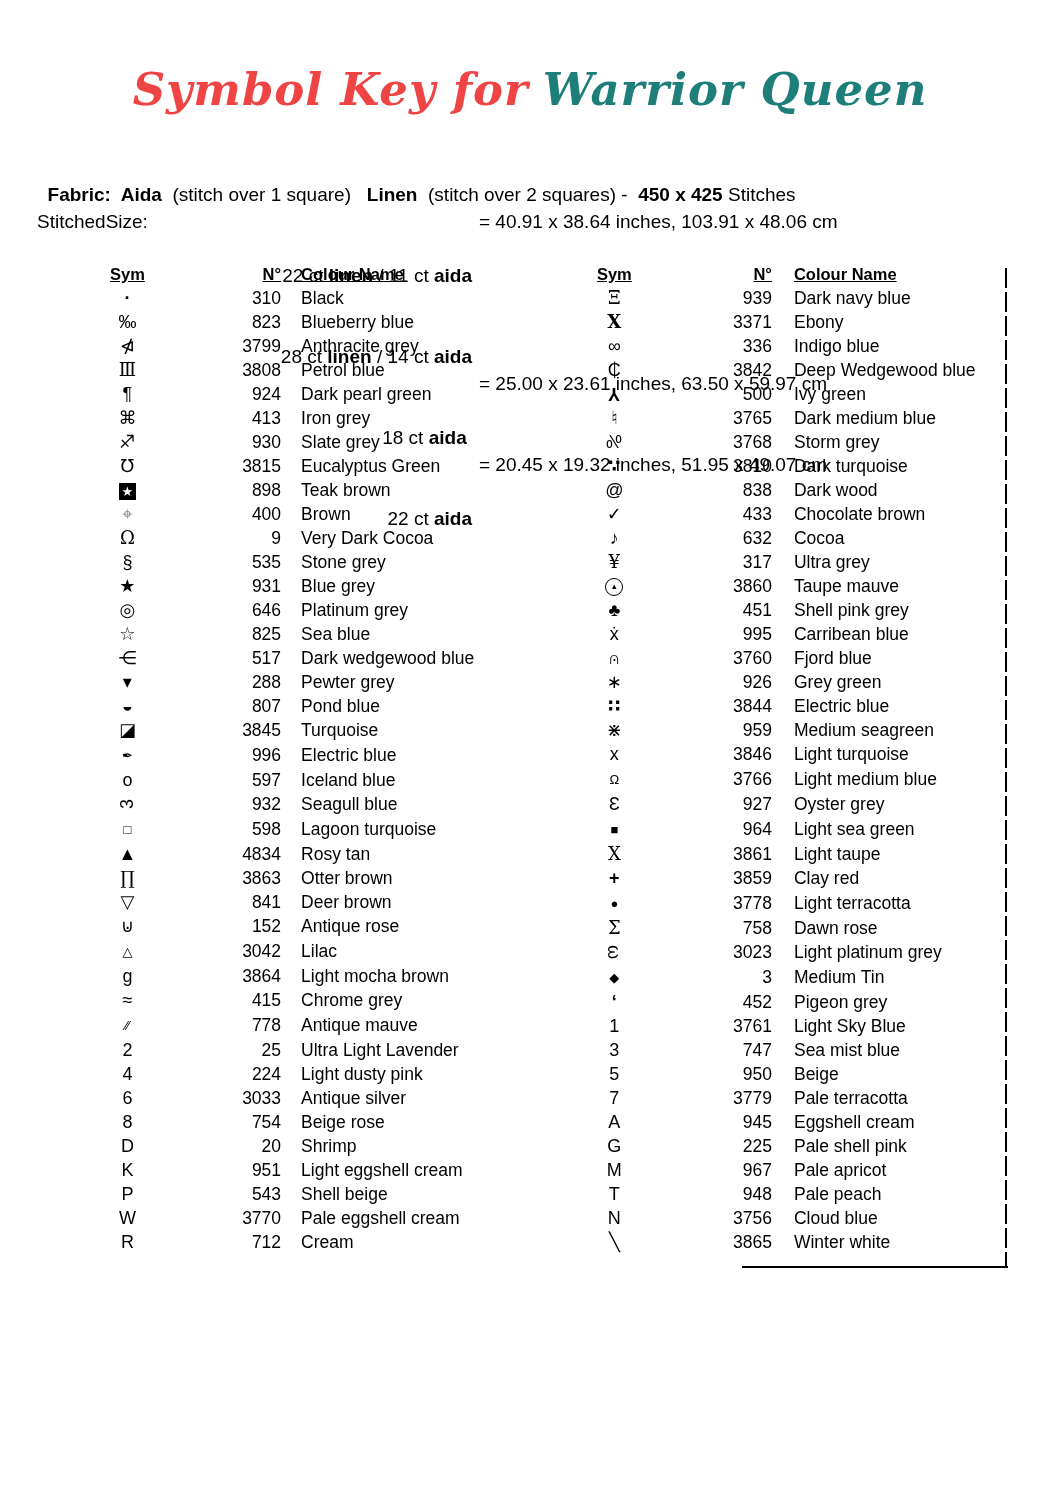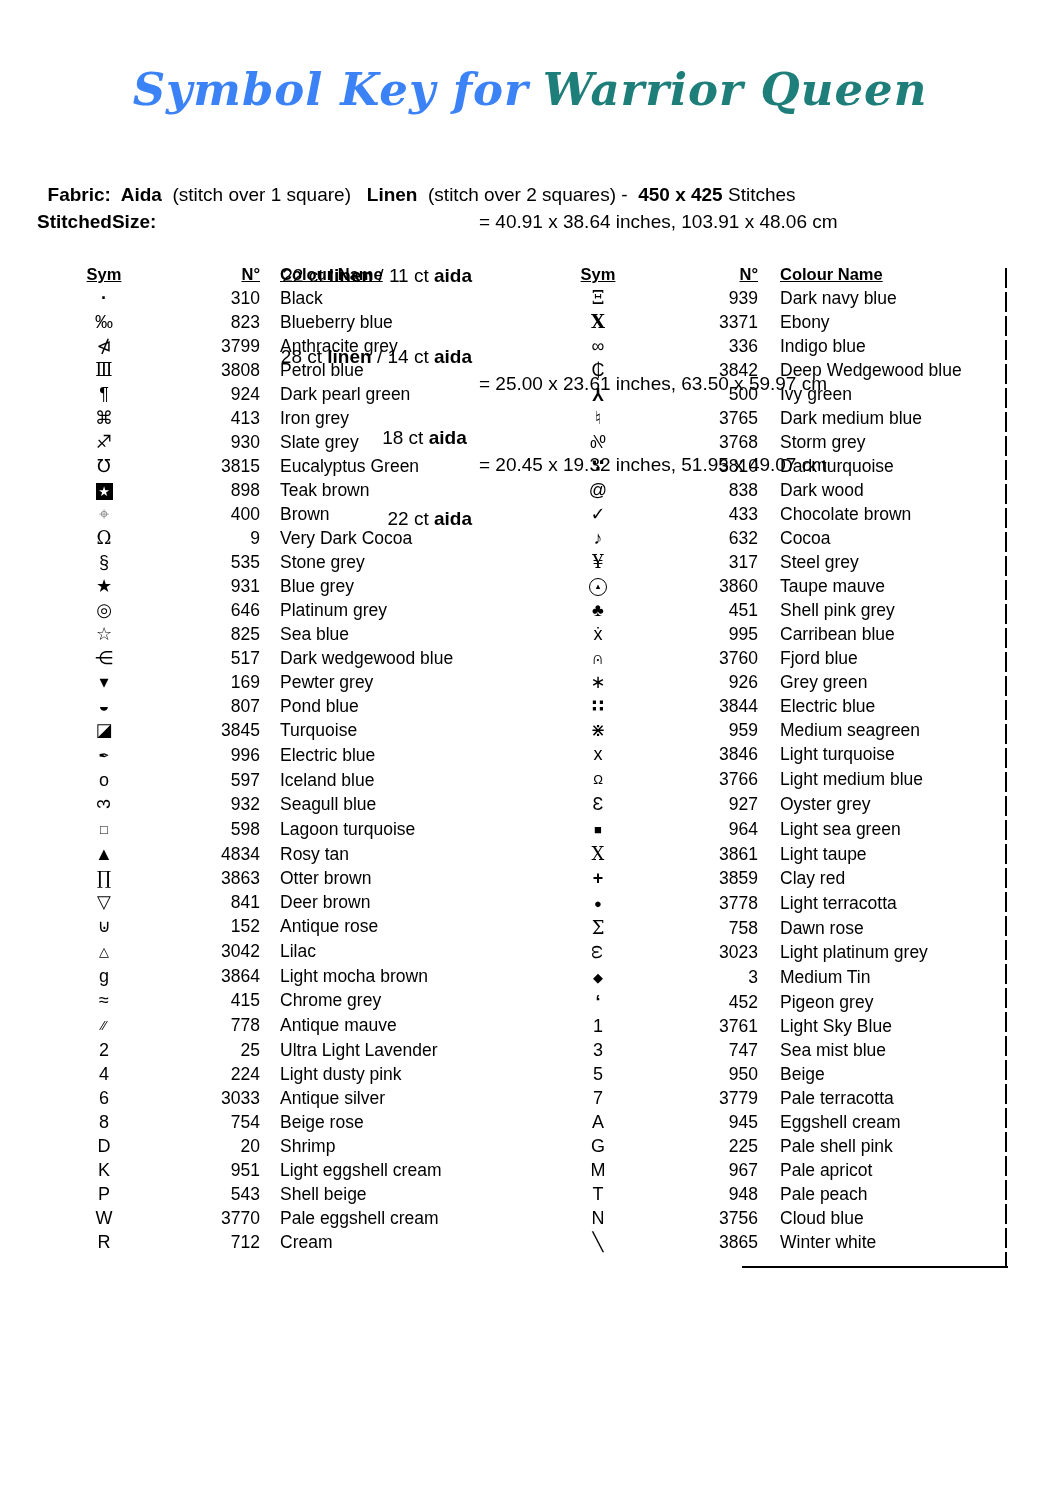--- a/index.html
+++ b/index.html
@@ -16,38 +16,38 @@
   .title{
     margin:66px 0 0 0;
     text-align:center;
     font-family:"DejaVu Serif","Liberation Serif",serif;
     font-style:italic;
     font-weight:bold;
     font-size:45px;
     line-height:1.05;
     letter-spacing:1px;
   }
-  .t-black{color:#3b82f6;}
+  .t-black{color:#ef4444;}
   .t-teal{margin-left:14px;}
   
   .fabric-line{
     margin:14px 0 0 37px;
     font-size:19px;
     line-height:27px;
     white-space:pre;
   }
   .seg{white-space:pre;margin-top:28px;}
   .v-bold{font-weight:bold;}
   .size-block{margin:0 0 0 37px;font-size:19px;}
   .size-row{display:flex;line-height:27px;}
-  .size-label{display:inline-block;width:150px;font-weight:bold;white-space:pre;}
+  .size-label{display:inline-block;width:150px;font-weight:normal;white-space:pre;}
   .size-pre{display:inline-block;width:285px;text-align:right;white-space:pre;}
   .size-post{display:inline-block;margin-left:7px;white-space:pre;}
   
-  .tables{position:absolute;top:262px;left:0;display:flex;}
+  .tables{position:absolute;top:262px;left:0;display:flex;padding-left:24px;}
   table.key{border-collapse:collapse;font-size:17.5px;}
   table.key.left{margin-left:60px;}
   table.key td,table.key th{padding:0;height:24px;line-height:24px;vertical-align:middle;}
   table.key.left td.sym,table.key.left th.sym{width:88px;text-align:center;}
   table.key.left td.num,table.key.left th.num{width:112px;text-align:right;}
   table.key.left td.name,table.key.left th.name{width:268px;text-align:left;padding-left:20px;}
   table.key.right td.sym,table.key.right th.sym{width:100px;text-align:center;}
   table.key.right td.num,table.key.right th.num{width:110px;text-align:right;}
   table.key.right td.name,table.key.right th.name{width:270px;text-align:left;padding-left:22px;}
   th{font-weight:normal;}
@@ -208,21 +208,21 @@
             <td class="num">825</td>
             <td class="name">Sea blue</td>
           </tr>
           <tr>
             <td class="sym"><span class="symch">⋲</span></td>
             <td class="num">517</td>
             <td class="name">Dark wedgewood blue</td>
           </tr>
           <tr>
             <td class="sym"><span class="symch">▾</span></td>
-            <td class="num">169</td>
+            <td class="num">288</td>
             <td class="name">Pewter grey</td>
           </tr>
           <tr>
             <td class="sym"><span class="symch">◒</span></td>
             <td class="num">807</td>
             <td class="name">Pond blue</td>
           </tr>
           <tr>
             <td class="sym"><span class="symch">◪</span></td>
             <td class="num">3845</td>
@@ -397,21 +397,21 @@
             <td class="name">Chocolate brown</td>
           </tr>
           <tr>
             <td class="sym"><span class="symch">♪</span></td>
             <td class="num">632</td>
             <td class="name">Cocoa</td>
           </tr>
           <tr>
             <td class="sym"><span class="symch v-serif">¥</span></td>
             <td class="num">317</td>
-            <td class="name">Steel grey</td>
+            <td class="name">Ultra grey</td>
           </tr>
           <tr>
             <td class="sym"><span class="symch v-circled">▴</span></td>
             <td class="num">3860</td>
             <td class="name">Taupe mauve</td>
           </tr>
           <tr>
             <td class="sym"><span class="symch">♣</span></td>
             <td class="num">451</td>
             <td class="name">Shell pink grey</td>

